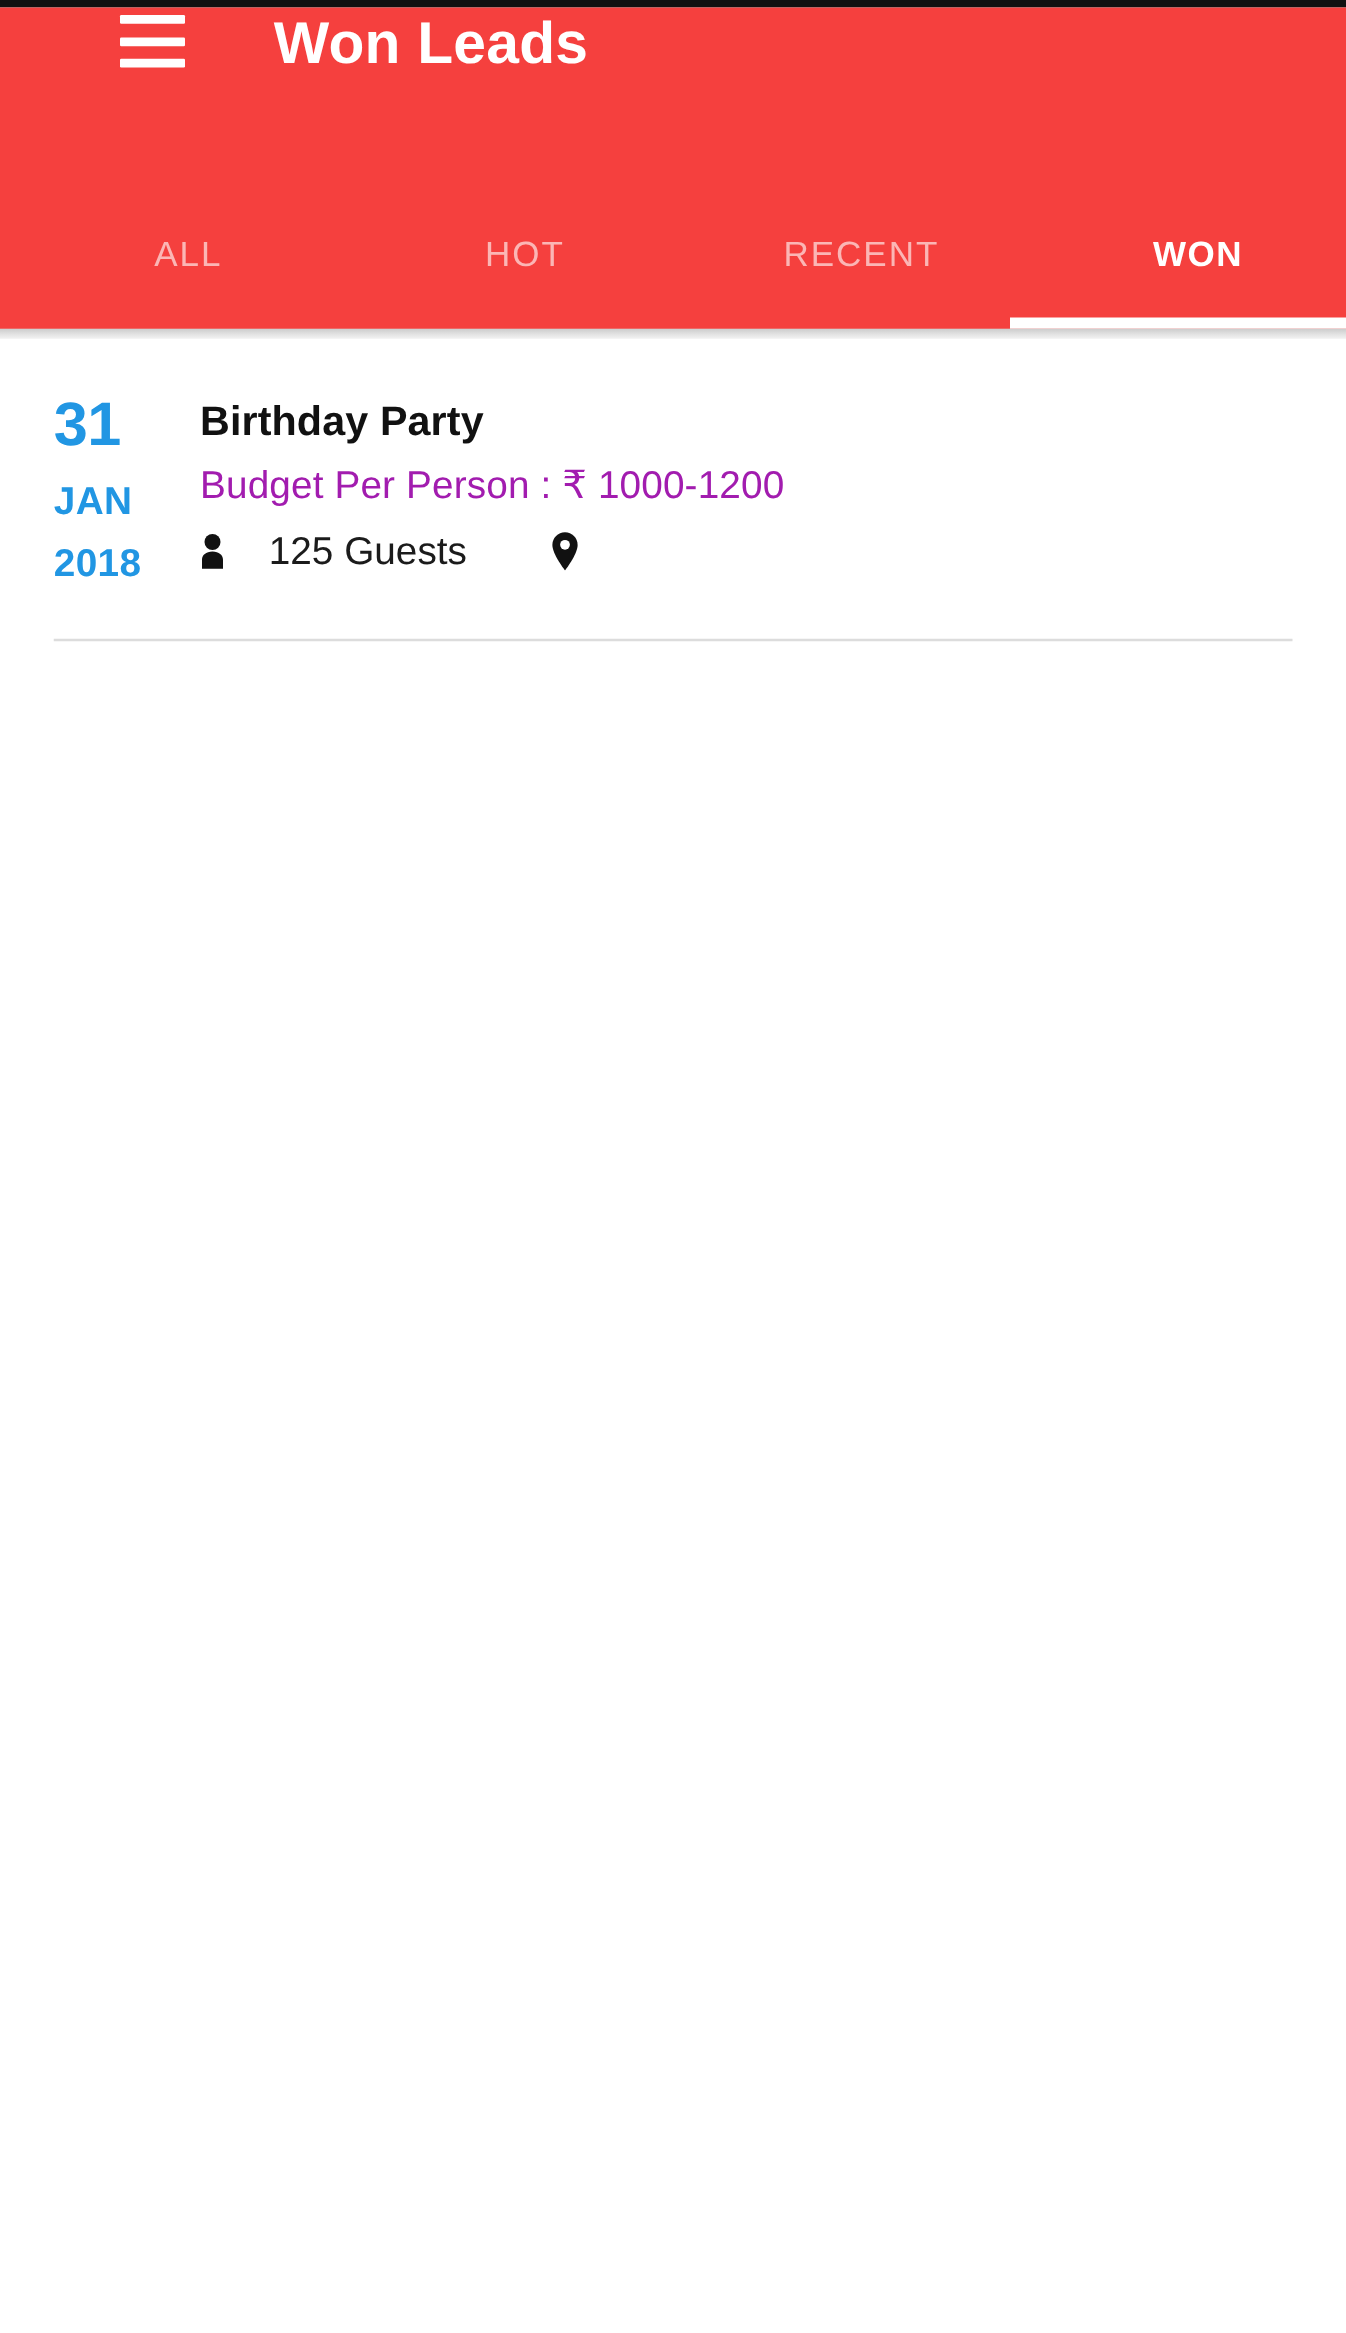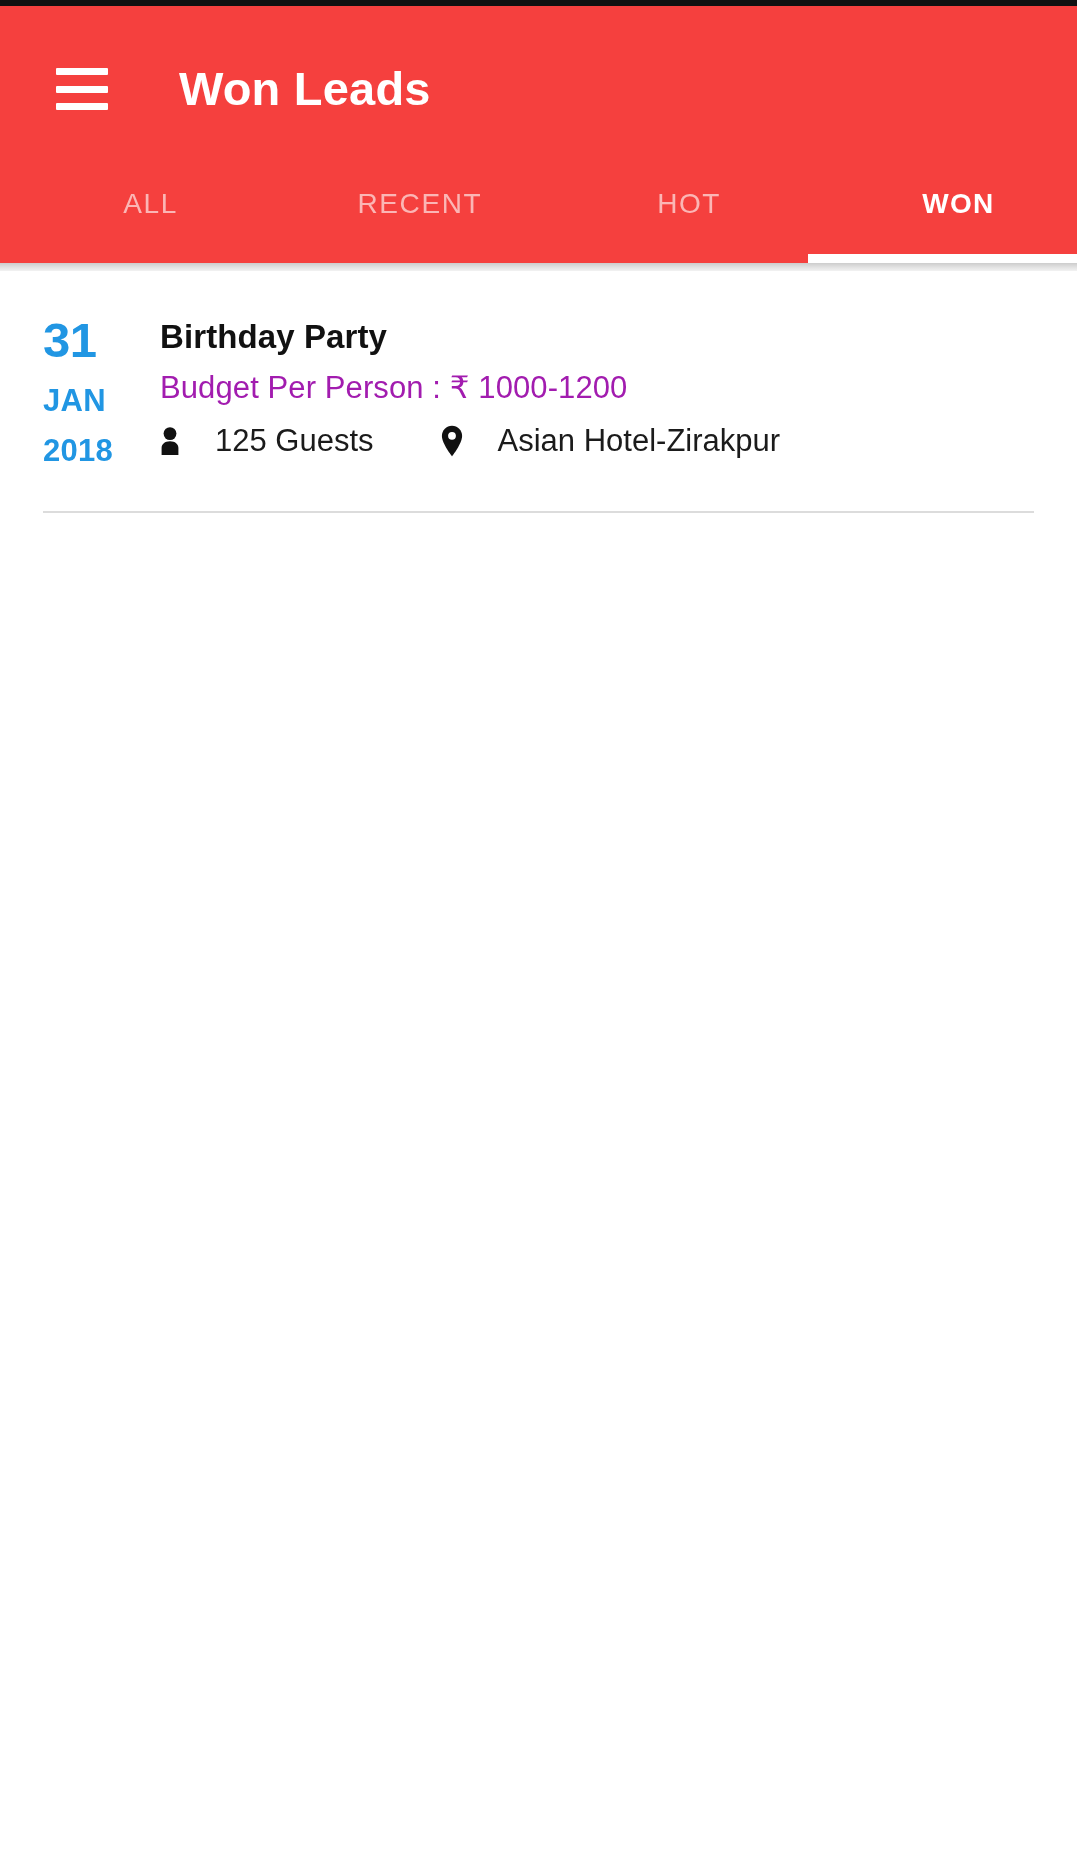--- a/index.html
+++ b/index.html
@@ -38,21 +38,21 @@
     height: 257px;
     background: #f5403e;
   }
 
   .appbar-top {
     position: absolute;
     top: 0; left: 0;
     width: 100%;
     height: 160px;
     display: flex;
-    align-items: center;
+    padding-left: 40px;
   }
 
   .hamburger {
     width: 52px;
     height: 42px;
     margin-left: 56px;
     margin-top: 6px;
     display: flex;
     flex-direction: column;
     justify-content: space-between;
@@ -252,25 +252,25 @@
       <div class="appbar-title">Won Leads</div>
     </div>
 
     <div class="tabbar">
 
       <div class="tab">
         <span class="tab-label">ALL</span>
       </div>
 
       <div class="tab">
+        <span class="tab-label">HOT</span>
+      </div>
+
+      <div class="tab">
         <span class="tab-label">RECENT</span>
-      </div>
-
-      <div class="tab">
-        <span class="tab-label">HOT</span>
       </div>
 
       <div class="tab active">
         <span class="tab-label">WON</span>
       </div>
 
       <div class="tab-indicator" style="left: 807.75px; width: 269.25px; background: rgb(255, 255, 255);"></div>
     </div>
   </div>
 
@@ -303,21 +303,20 @@
             <span>125 Guests</span>
           </span>
 
           <span class="meta-group venue">
             <span class="icon icon-pin">
               <svg viewBox="0 0 24 32" width="24" height="32" aria-hidden="true">
                 <path d="M12 0.8C6.4 0.8 1.9 5.3 1.9 10.9c0 7.6 10.1 20.3 10.1 20.3S22.1 18.5 22.1 10.9C22.1 5.3 17.6 0.8 12 0.8z" fill="#111111"></path>
                 <circle cx="12" cy="10.8" r="3.9" fill="#ffffff"></circle>
               </svg>
             </span>
-            <span>Asian Hotel-Zirakpur</span>
           </span>
 
         </div>
       </div>
     </div>
 
     <div class="lead-divider"></div>
 
   </div>
 </div>

